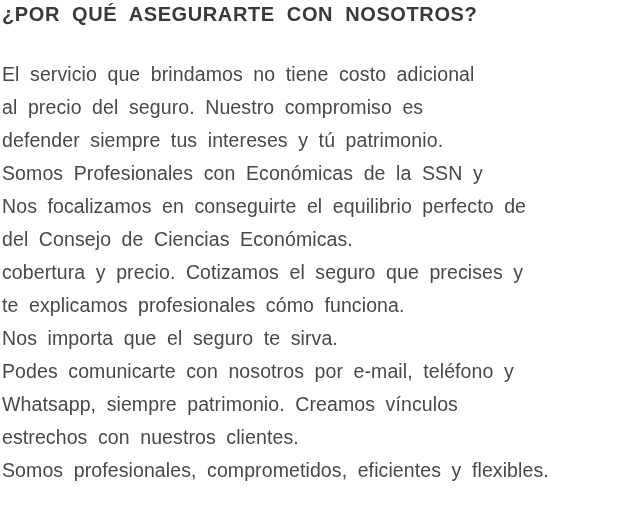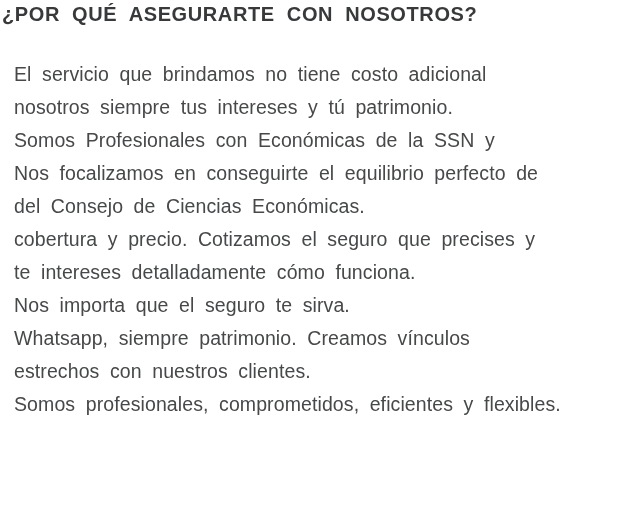--- a/index.html
+++ b/index.html
@@ -32,35 +32,36 @@
     margin-top: 31px;
     font-size: 19.5px;
     line-height: 33px;
     font-weight: 400;
     color: #46484a;
     letter-spacing: 0.1px;
     word-spacing: 5px;
   }
   .text-line {
     white-space: nowrap;
-    margin-left: 12px;
   }
 </style>
 </head>
 <body>
 
 <div class="content">
   <h1 class="section-title">¿POR QUÉ ASEGURARTE CON NOSOTROS?</h1>
 
   <div class="body-text">
     <div class="text-line">El servicio que brindamos no tiene costo adicional</div>
-    <div class="text-line">nosotros siempre tus intereses y tú patrimonio.</div>
+    <div class="text-line">al precio del seguro. Nuestro compromiso es</div>
+    <div class="text-line">defender siempre tus intereses y tú patrimonio.</div>
     <div class="text-line">Somos Profesionales con Económicas de la SSN y</div>
     <div class="text-line">Nos focalizamos en conseguirte el equilibrio perfecto de</div>
     <div class="text-line">del Consejo de Ciencias Económicas.</div>
     <div class="text-line">cobertura y precio. Cotizamos el seguro que precises y</div>
-    <div class="text-line">te intereses detalladamente cómo funciona.</div>
+    <div class="text-line">te explicamos profesionales cómo funciona.</div>
     <div class="text-line">Nos importa que el seguro te sirva.</div>
+    <div class="text-line">Podes comunicarte con nosotros por e-mail, teléfono y</div>
     <div class="text-line">Whatsapp, siempre patrimonio. Creamos vínculos</div>
     <div class="text-line">estrechos con nuestros clientes.</div>
     <div class="text-line">Somos profesionales, comprometidos, eficientes y flexibles.</div>
   </div>
 </div>
 
 </body></html>

